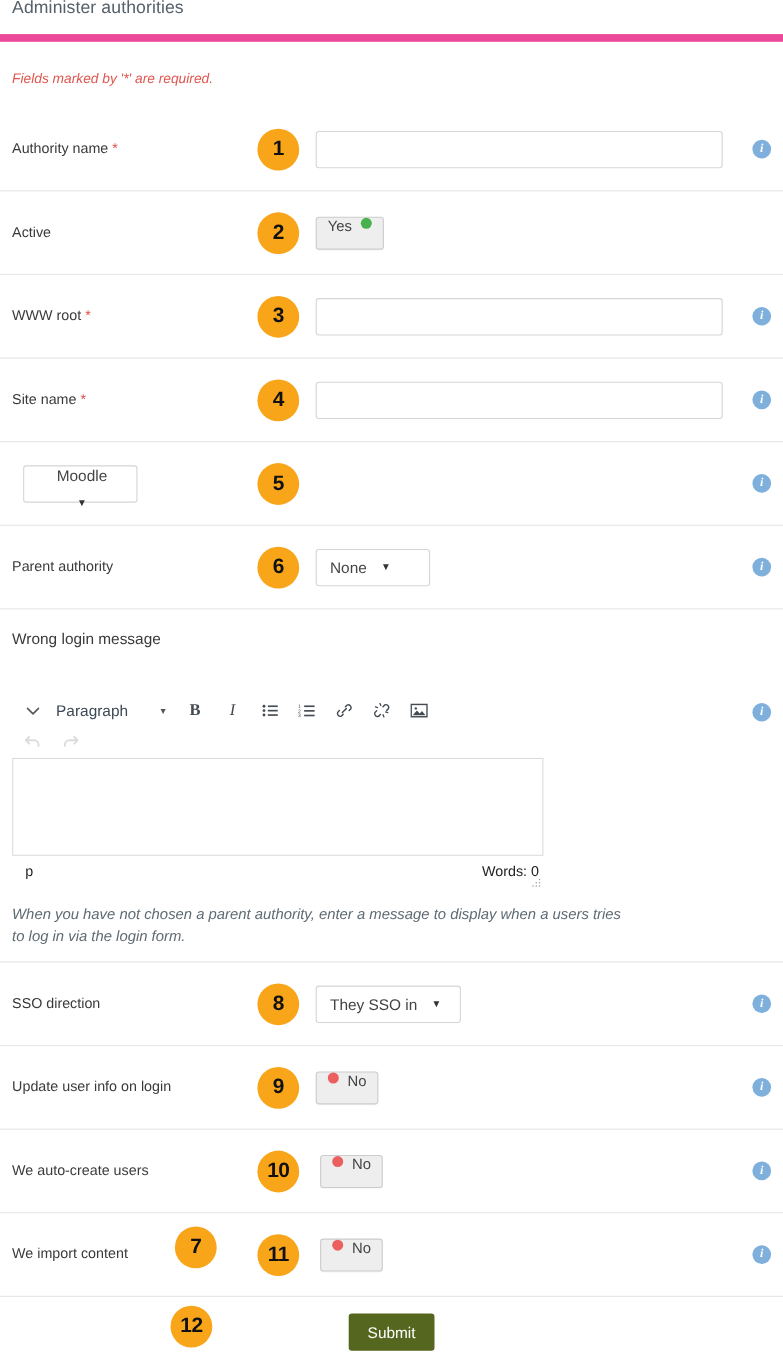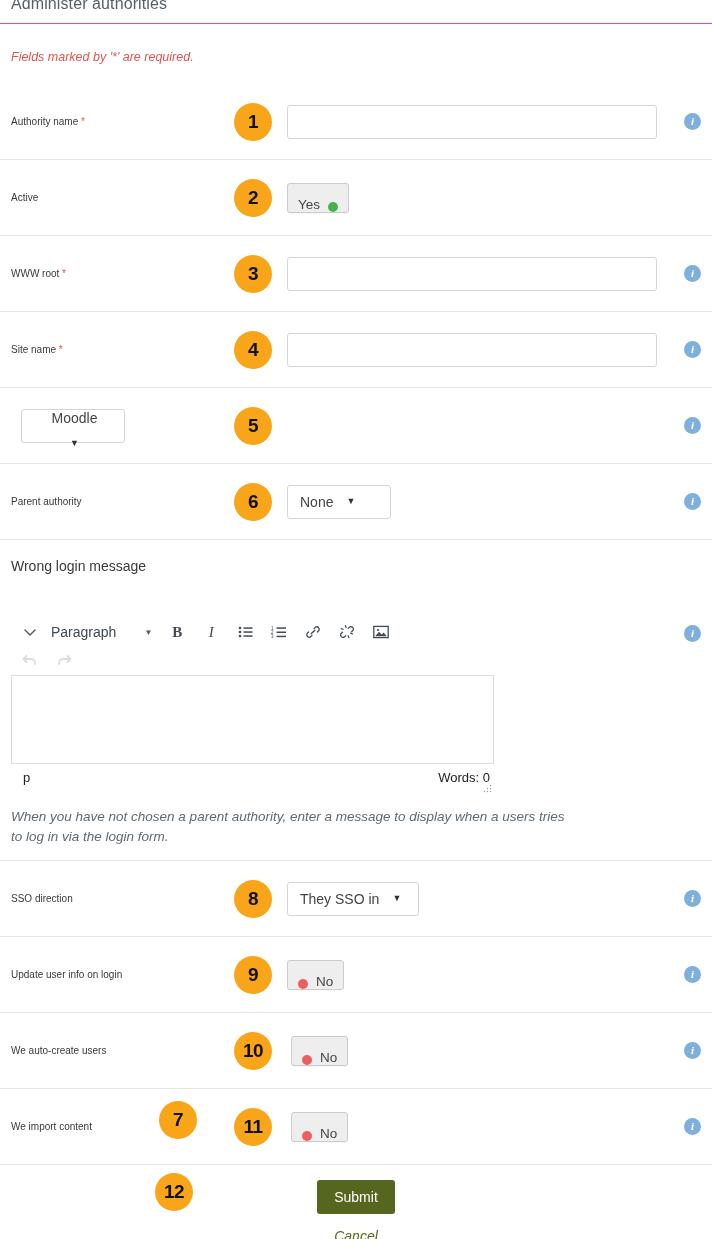--- a/index.html
+++ b/index.html
@@ -13,25 +13,25 @@
     height: 1239px;
     font-family: "Liberation Sans", sans-serif;
     color: #3a3a3a;
     font-size: 14px;
     overflow: hidden;
     position: relative;
   }
 
   
   .page-header {
-    height: 24px;
+    height: 38px;
     display: flex;
     align-items: center;
     padding: 0 0 16px 11px;
-    border-bottom: 1px solid #ec4899;
+    border-bottom: 7px solid #ec4899;
   }
   .page-title {
     font-size: 16px;
     color: #55606a;
     font-weight: 400;
     letter-spacing: 0.1px;
   }
 
   
   .required-note {
@@ -50,21 +50,21 @@
     align-items: center;
     min-height: 76px;
     border-bottom: 1px solid #e6e6e6;
     position: relative;
     padding: 0 11px;
   }
   .row.first { border-top: 0; }
   .row-label {
     width: 266px;
     flex: 0 0 266px;
-    font-size: 10px;
+    font-size: 13px;
     color: #3a3a3a;
     line-height: 1.3;
   }
   .req-star {
     color: #e0554f;
     font-weight: 400;
   }
   .row-control {
     flex: 1 1 auto;
     display: flex;
@@ -115,21 +115,21 @@
   .select-parent { min-width: 104px; }
   .select-sso { min-width: 132px; }
 
   
   .toggle {
     height: 30px;
     border: 1px solid #cccccc;
     border-radius: 3px;
     background: #eeeeee;
     display: inline-flex;
-    align-items: flex-end;
+    align-items: flex-start;
     gap: 8px;
     padding: 0 10px;
     font-size: 13.5px;
     color: #444;
     cursor: pointer;
     user-select: none;
     box-shadow: 0 1px 0 rgba(0,0,0,0.03);
   }
   .dot {
     width: 10px;

